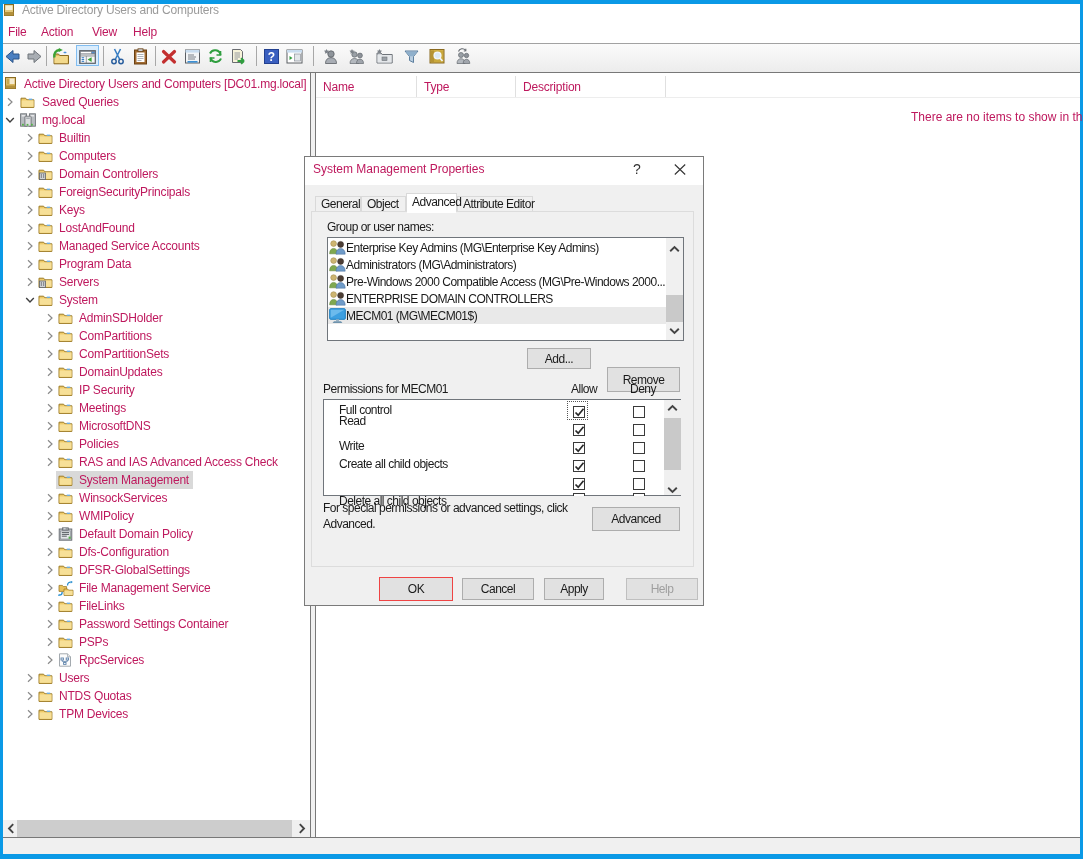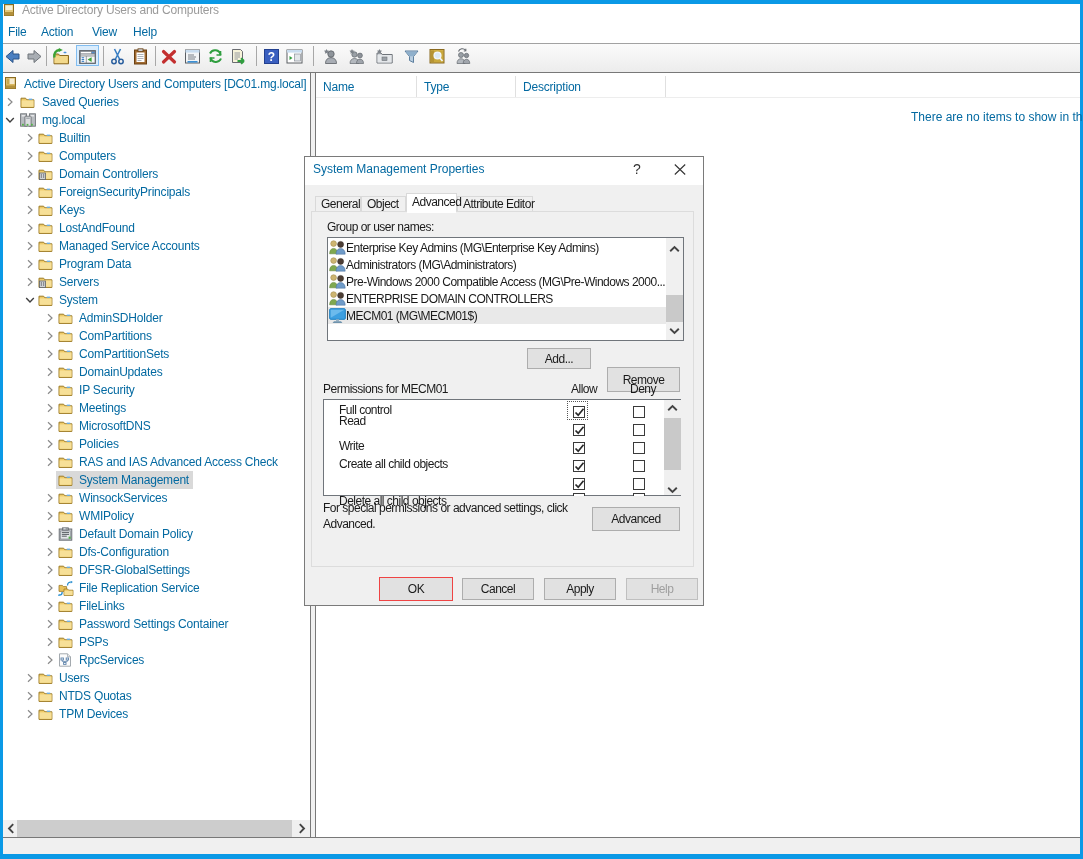--- a/index.html
+++ b/index.html
@@ -1,18 +1,18 @@
 <!DOCTYPE html>
 <html><head><meta charset="utf-8">
 <style>
 * {margin:0;padding:0;box-sizing:border-box}
 html,body {width:1083px;height:859px;overflow:hidden;background:#fff;position:relative;
   font-family:"Liberation Sans",sans-serif}
 .ab {position:absolute}
-.t {font-size:12px;color:#0369a1;white-space:nowrap;line-height:14px;letter-spacing:-0.2px}
+.t {font-size:12px;color:#be185d;white-space:nowrap;line-height:14px;letter-spacing:-0.2px}
 .d {font-size:12px;color:#1a1a1a;white-space:nowrap;line-height:14px;letter-spacing:-0.5px}
 .btn {background:#e1e1e1;border:1px solid #adadad;font-size:12px;letter-spacing:-0.5px;color:#1a1a1a;
   text-align:center;display:flex;align-items:center;justify-content:center}
 </style></head>
 <body>
 
 <div class="ab" style="left:0;top:0;width:1083px;height:4px;background:#0a99e6"></div>
 <div class="ab" style="left:0;top:0;width:3px;height:859px;background:#0a99e6"></div>
 <div class="ab" style="left:1080px;top:0;width:3px;height:859px;background:#0a99e6"></div>
 <div class="ab" style="left:0;top:854px;width:1083px;height:5px;background:#0a99e6"></div>
@@ -428,21 +428,21 @@
   </svg>
 <svg class="ab" style="left:58px;top:581px" width="16" height="15" viewBox="0 0 16 15">
 <path d="M1 4.4 h3.4 l1 1.2 h3.2 V10.4 H1 Z" fill="#e9c25c" stroke="#9c7a26" stroke-width="0.8"></path>
 <path d="M6 8 h3.6 l1 1.2 h4.4 V14.4 H6 Z" fill="#efca66" stroke="#9c7a26" stroke-width="0.8"></path>
 <path d="M6.4 9.8 h8.2 v4.2 h-8.2 Z" fill="#f7e098"></path>
 <path d="M9.5 4.5 c0-2.4 1.4-3.4 3.2-3.4" fill="none" stroke="#2a8fd0" stroke-width="1.3"></path>
 <path d="M12.7 -0.3 v2.8 l2.2-1.4 Z" fill="#2a8fd0"></path>
 <path d="M4.2 11 c0 2.2-1.2 3.2-2.8 3.2" fill="none" stroke="#2a8fd0" stroke-width="1.3"></path>
 <path d="M1.6 12.8 v2.8 l-1.8-1.4 Z" fill="#2a8fd0"></path>
   </svg>
-<div class="ab t" style="left:79px;top:581px">File Replication Service</div>
+<div class="ab t" style="left:79px;top:581px">File Management Service</div>
 <svg class="ab" style="left:45px;top:601px" width="10" height="10" viewBox="0 0 10 10">
 <path d="M3 1.2 L7 5 L3 8.8" fill="none" stroke="#8a8a8a" stroke-width="1.2"></path>
   </svg>
 <svg class="ab" style="left:58px;top:599px" width="15" height="14" viewBox="0 0 15 14">
 <path d="M1 3.2 h4.6 l1.3 1.6 h7 V12.4 H1 Z" fill="#efca66" stroke="#9c7a26" stroke-width="1"></path>
 <path d="M1.6 5.4 h12 v6.4 h-12 Z" fill="#f7e098"></path>
 <rect x="8.8" y="3.6" width="3.4" height="1.3" fill="#6ab0e8"></rect>
   </svg>
 <div class="ab t" style="left:79px;top:599px">FileLinks</div>
 <svg class="ab" style="left:45px;top:619px" width="10" height="10" viewBox="0 0 10 10">
@@ -627,13 +627,13 @@
 <svg class="ab" style="left:664px;top:481px" width="17" height="17" viewBox="0 0 17 17">
 <path d="M4.2 6.8 L8.5 11 L12.8 6.8" fill="none" stroke="#444" stroke-width="1.9"></path>
   </svg>
 <div class="ab" style="left:664px;top:418px;width:17px;height:52px;background:#c9c9c9"></div>
 
 <div class="ab d" style="left:323px;top:500px;width:268px;white-space:normal;line-height:16px">For special permissions or advanced settings, click Advanced.</div>
 <div class="ab btn" style="left:592px;top:507px;width:88px;height:24px">Advanced</div>
 
 <div class="ab btn" style="left:379px;top:577px;width:74px;height:24px;border:1px solid #ef4444">OK</div>
 <div class="ab btn" style="left:462px;top:578px;width:72px;height:22px">Cancel</div>
-<div class="ab btn" style="left:544px;top:578px;width:72px;height:22px">Apply</div>
+<div class="ab btn" style="left:544px;top:578px;width:60px;height:22px">Apply</div>
 <div class="ab btn" style="left:626px;top:578px;width:72px;height:22px;color:#9f9f9f;border-color:#bfbfbf">Help</div>
 </body></html>

